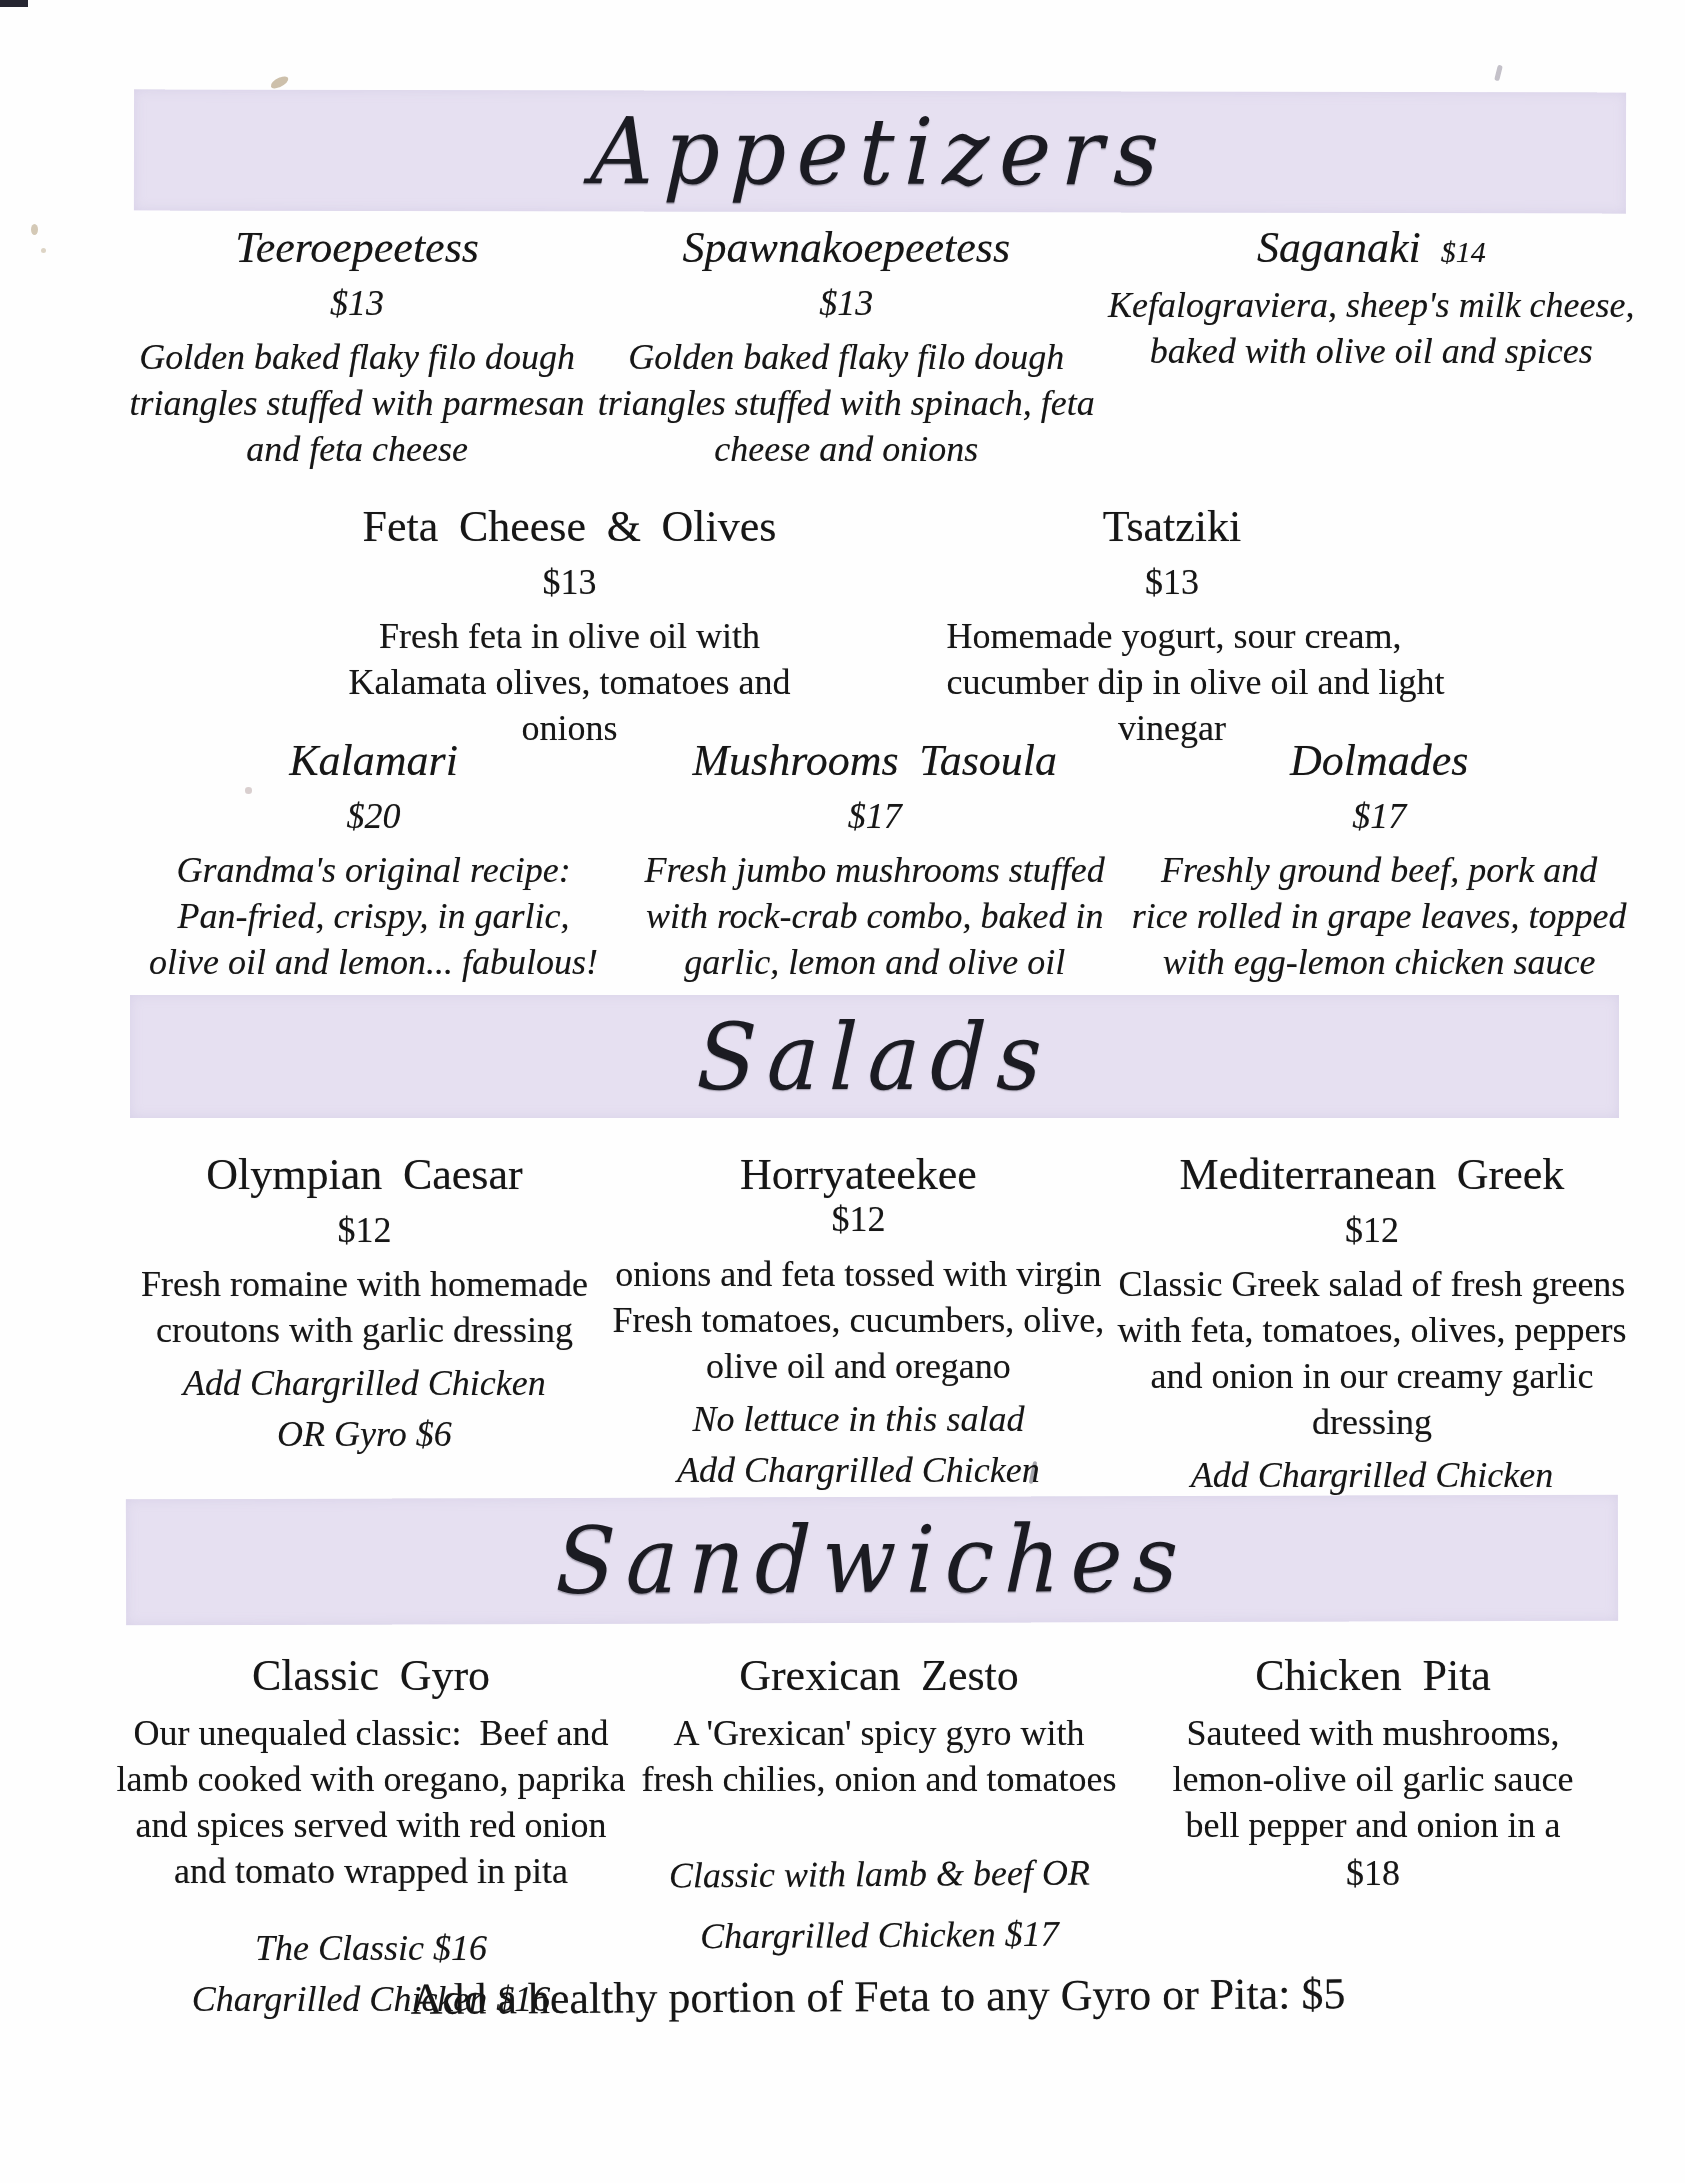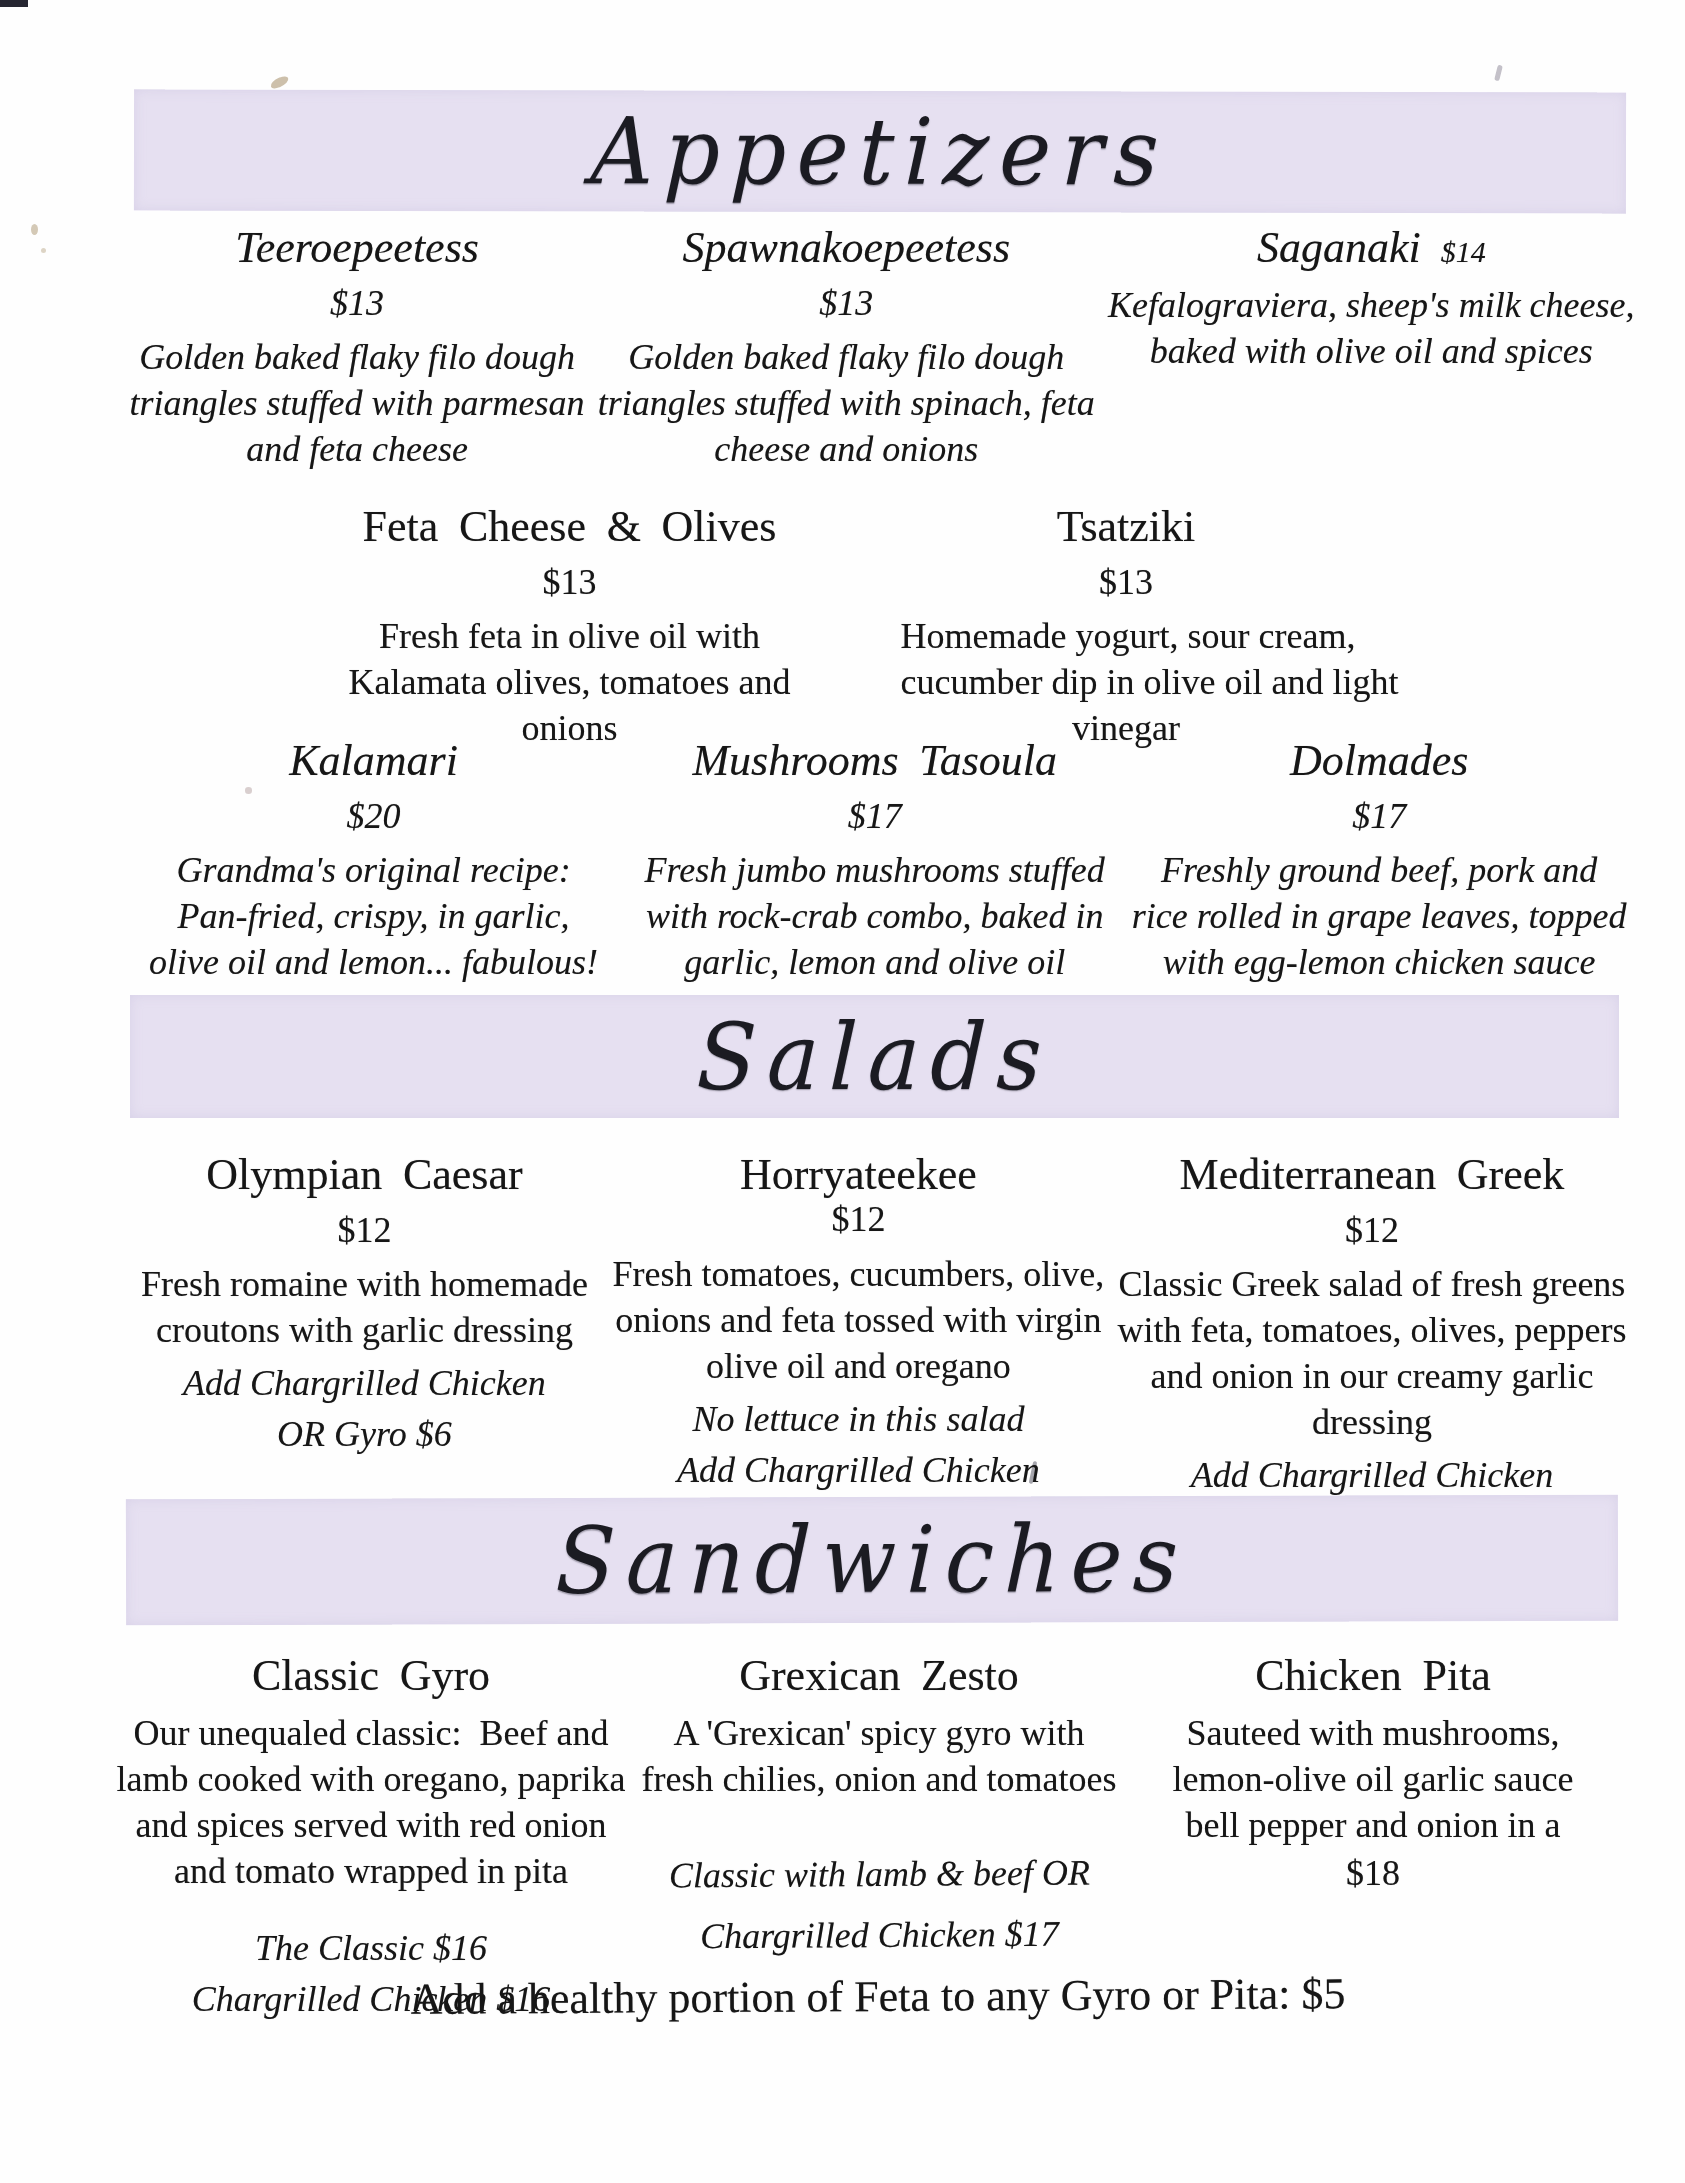--- a/index.html
+++ b/index.html
@@ -28,20 +28,21 @@
   }
   .row{
     position:absolute;
     display:grid;
     grid-template-columns:1fr 1fr 1fr;
   }
   .row2{
     position:absolute;
     display:grid;
     grid-template-columns:649px 464px;
+    gap:46px;
   }
   .item{ text-align:center; padding:0 6.6px; }
   .item-name{
     font-size:44px;
     word-spacing:0.22em;
     line-height:1.12;
     margin-bottom:9.3px;
     text-shadow:0 0 0.7px rgba(20,20,20,.45);
   }
   .name-price{ font-size:30px; margin-left:20px; word-spacing:normal; }
@@ -203,22 +204,22 @@
         </div>
       <div class="item-note">
           <div>Add Chargrilled Chicken</div>
           <div>OR Gyro $6</div>
         </div>
     </div>
     <div class="item" id="salad-mid">
       <div class="item-name">Horryateekee</div>
       <div class="item-price">$12</div>
       <div class="item-desc">
+          <div>onions and feta tossed with virgin</div>
           <div>Fresh tomatoes, cucumbers, olive,</div>
-          <div>onions and feta tossed with virgin</div>
           <div>olive oil and oregano</div>
         </div>
       <div class="item-note">
           <div>No lettuce in this salad</div>
           <div>Add Chargrilled Chicken</div>
           <div>OR Gyro $6</div>
         </div>
     </div>
     <div class="item">
       <div class="item-name">Mediterranean Greek</div>

